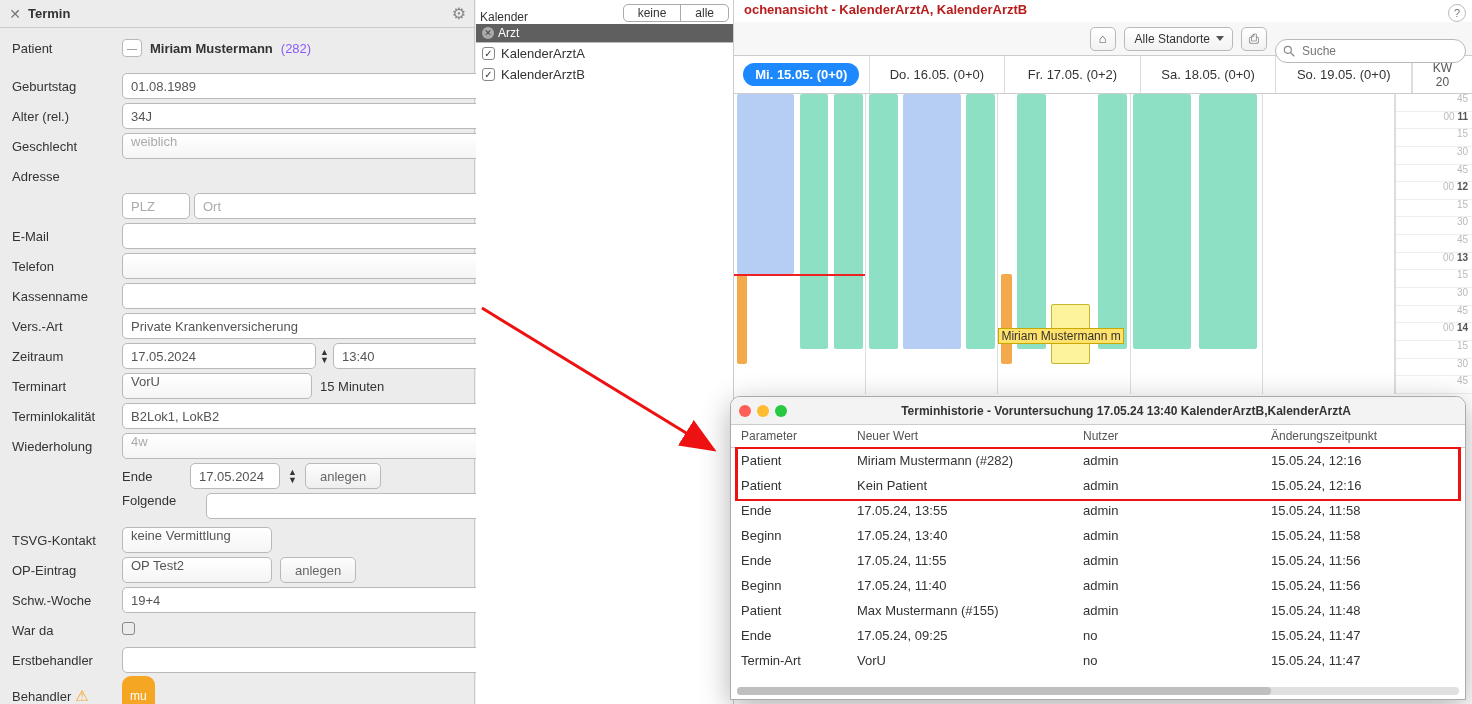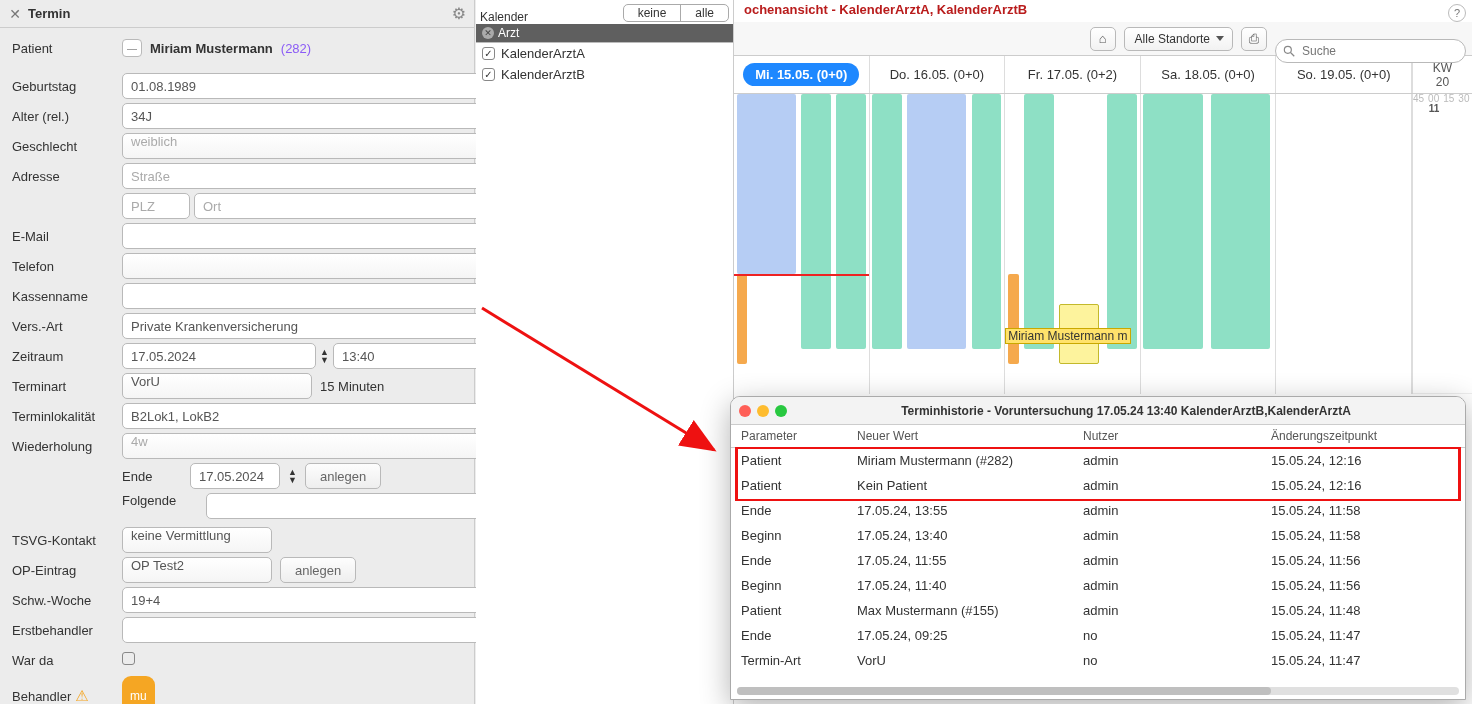--- a/index.html
+++ b/index.html
@@ -58,21 +58,21 @@
   .search{flex:0 0 126px;height:24px;border:1px solid #b9b9b9;border-radius:12px;background:#fff;padding:0 8px 0 26px;position:relative;font-size:12px;}
   .help{position:absolute;right:6px;top:4px;width:18px;height:18px;border:1px solid #bbb;border-radius:50%;display:flex;align-items:center;justify-content:center;font-size:11px;color:#777;}
   
   .day-head{display:flex;height:38px;border-bottom:1px solid #ccc;}
   .day-cell{flex:1;border-right:1px solid #ddd;display:flex;align-items:center;justify-content:center;font-size:13px;}
   .day-cell.pill span{background:#1e88ff;color:#fff;border-radius:14px;padding:4px 12px;font-weight:600;}
   .kw{width:60px;border-left:1px solid #ddd;display:flex;flex-direction:column;align-items:center;justify-content:center;font-size:12px;color:#555;}
   
   .grid{position:relative;height:300px;background:#fff;display:flex;}
   .grid-col{flex:1;border-right:1px solid #ddd;position:relative;}
-  .time-col{width:60px;border-left:1px solid #ddd;display:flex;flex-direction:row;font-size:10px;color:#777;}
+  .time-col{width:77px;border-left:1px solid #ddd;display:flex;flex-direction:column;font-size:10px;color:#777;}
   .time-col div{flex:1;border-bottom:1px solid #eee;text-align:right;padding-right:4px;line-height:1;}
   .blk{position:absolute;border-radius:2px;}
   .b-blue{background:#b6cdf4;} .b-green{background:#8ee0c5;} .b-or{background:#f5a94d;}
   .b-yel{background:#fdf39d;border:1px solid #c3b92b;}
   .appt-lbl{position:absolute;font-size:12px;background:#ffe26b;padding:0 2px;white-space:nowrap;border:1px solid #c9a800;}
   .nowline{position:absolute;left:0;right:0;border-top:2px solid #e22;}
   
   
   .dialog{position:absolute;left:730px;top:396px;width:736px;height:304px;background:#fff;border:1px solid #aaa;border-radius:10px 10px 0 0;box-shadow:0 8px 30px rgba(0,0,0,.3);overflow:hidden;}
   .dlg-title{height:28px;background:#f3f3f3;border-bottom:1px solid #ccc;display:flex;align-items:center;padding:0 8px;gap:8px;}
@@ -120,21 +120,20 @@
         <div class="val"><input class="inp" value="34J" style=""></div>
       </div>
       <div class="row">
         <div class="lbl">Geschlecht</div>
         <div class="val">
             <div class="inp sel" style="color:#aaa;">weiblich</div>
           </div>
       </div>
       <div class="row">
         <div class="lbl">Adresse</div>
-        <div class="val"><input class="inp" placeholder="Straße" style=""></div>
       </div>
       <div class="row">
         <div class="lbl"></div>
         <div class="val" style="display:flex;gap:4px;">
           <input class="inp" style="width: 68px;" placeholder="PLZ">
           <input class="inp" style="flex: 1 1 0%;" placeholder="Ort">
         </div>
       </div>
       <div class="row">
         <div class="lbl">E-Mail</div>
@@ -217,26 +216,26 @@
         <div class="val" style="display:flex;gap:8px;">
           <div class="inp sel" style="width:150px">OP Test2</div>
           <button class="btn-small">anlegen</button>
         </div>
       </div>
       <div class="row">
         <div class="lbl">Schw.-Woche</div>
         <div class="val"><input class="inp" value="19+4" style=""></div>
       </div>
       <div class="row">
+        <div class="lbl">War da</div>
+        <div class="val"><span class="chk"></span></div>
+      </div>
+      <div class="row">
         <div class="lbl">Erstbehandler</div>
         <div class="val"><input class="inp" style=""></div>
-      </div>
-      <div class="row">
-        <div class="lbl">War da</div>
-        <div class="val"><span class="chk"></span></div>
       </div>
       <div class="row">
         <div class="lbl" style="display:flex;gap:4px;align-items:center;">
             <span>Behandler</span>
             <span class="warn">⚠</span>
           </div>
         <div class="val"><span class="mu-pill">mu</span></div>
       </div>
     </div>
     <div class="icon-col">

